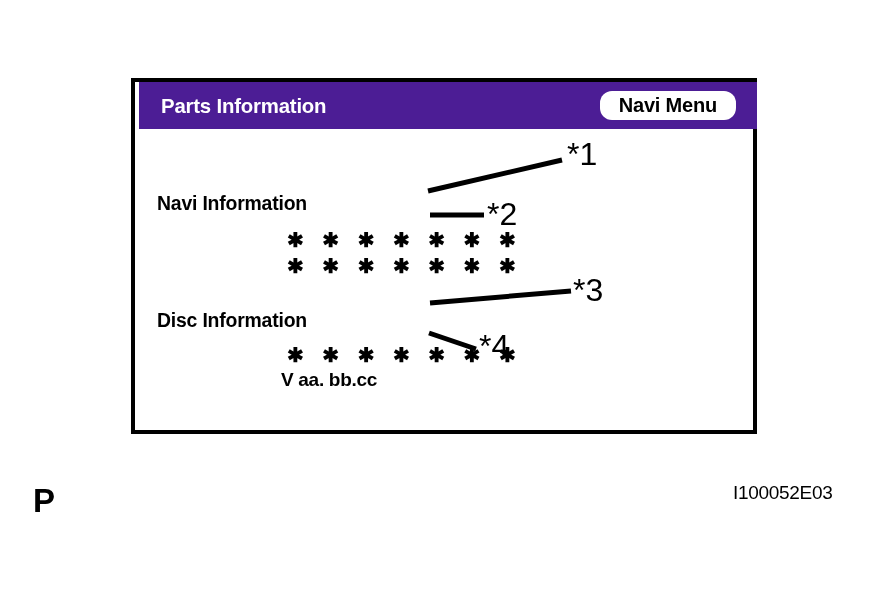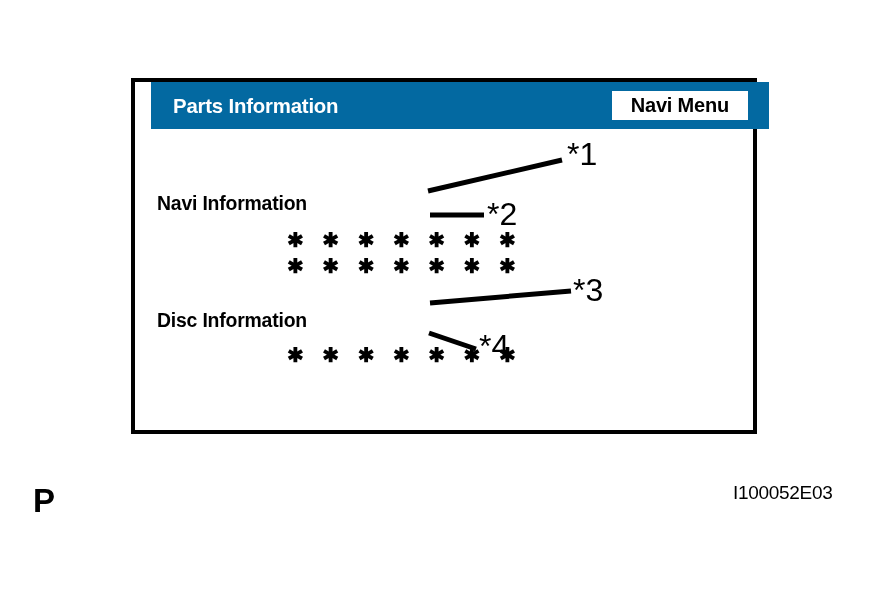--- a/index.html
+++ b/index.html
@@ -24,26 +24,26 @@
     width: 626px;
     height: 356px;
     box-sizing: border-box;
     border: 4px solid #000000;
     background: #ffffff;
   }
 
   
   #panel-header {
     position: absolute;
-    left: 16px;
+    left: 4px;
     top: 0;
     width: 100%;
     height: 47px;
     box-sizing: border-box;
-    background: #0369a1;
+    background: #4c1d95;
     display: flex;
     align-items: center;
     justify-content: space-between;
     padding: 0 21px 0 22px;
   }
   #panel-title {
     color: #ffffff;
     font-size: 21px;
     font-weight: bold;
     letter-spacing: -0.2px;
@@ -53,20 +53,21 @@
   }
   #navi-menu-button {
     background: #ffffff;
     color: #000000;
     font-size: 20px;
     font-weight: bold;
     letter-spacing: -0.2px;
     padding: 4px 19px 5px 19px;
     white-space: nowrap;
     line-height: 1.0;
+    border-radius: 12px;
   }
 
   
   #panel-body {
     position: absolute;
     left: 0;
     top: 47px;
     width: 100%;
     height: 343px;
   }
@@ -159,20 +160,21 @@
   </div>
 
   <div id="panel-body">
 
     <div id="navi-info-heading" class="section-heading">Navi Information</div>
     <div id="navi-star-row-1" class="star-row">✱ ✱ ✱ ✱ ✱ ✱ ✱</div>
     <div id="navi-star-row-2" class="star-row">✱ ✱ ✱ ✱ ✱ ✱ ✱</div>
 
     <div id="disc-info-heading" class="section-heading">Disc Information</div>
     <div id="disc-star-row-1" class="star-row">✱ ✱ ✱ ✱ ✱ ✱ ✱</div>
+    <div id="disc-version">V aa. bb.cc</div>
 
   </div>
 </div>
 
 <svg id="callout-lines" viewBox="0 0 884 593">
   <line x1="428" y1="191" x2="562" y2="160" stroke="#000000" stroke-width="5"></line>
   <line x1="430" y1="215" x2="484" y2="215" stroke="#000000" stroke-width="5"></line>
   <line x1="430" y1="303" x2="571" y2="291" stroke="#000000" stroke-width="5"></line>
   <line x1="429" y1="333" x2="476" y2="349" stroke="#000000" stroke-width="5"></line>
 </svg>

